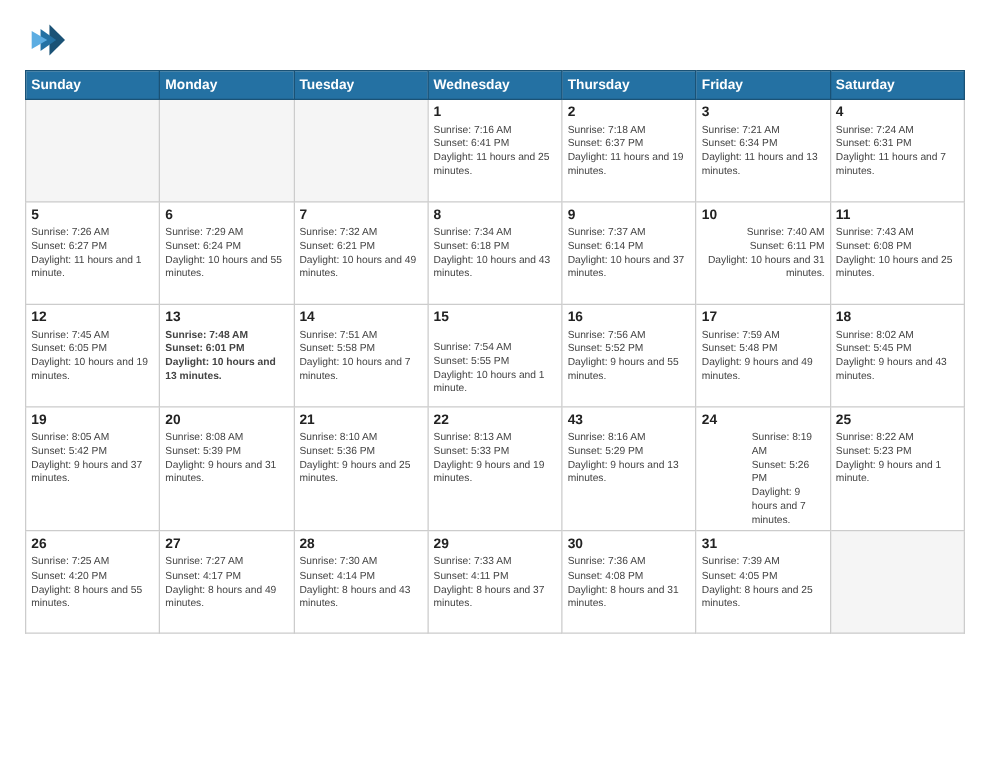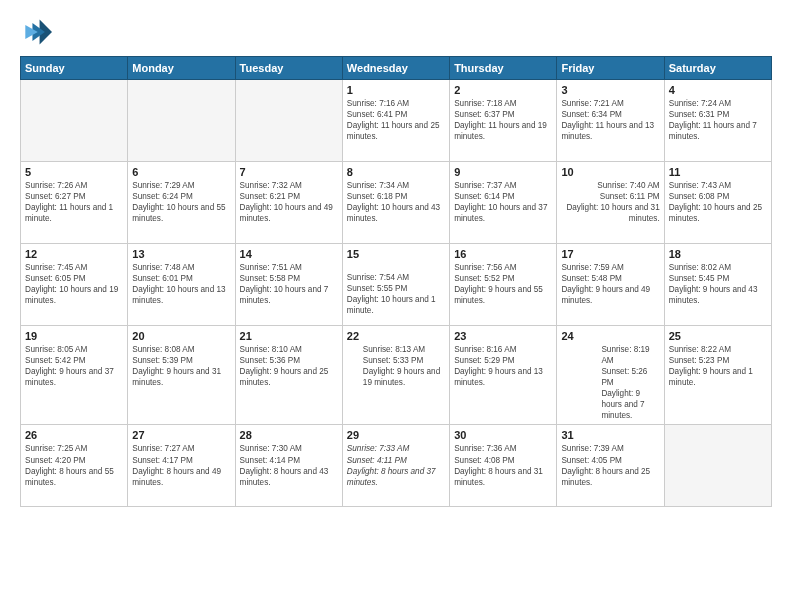--- a/index.html
+++ b/index.html
@@ -206,21 +206,21 @@
         </tr>
         <tr>
           <td>
             <div class="day-num">12</div>
             <div class="day-info" style="white-space: pre-line;">Sunrise: 7:45 AM
 Sunset: 6:05 PM
 Daylight: 10 hours and 19 minutes.</div>
           </td>
           <td>
             <div class="day-num">13</div>
-            <div class="day-info" style="white-space: pre-line;">Sunrise: 7:48 AM
+            <div class="day-info" style="white-space: pre-line; font-weight: bold;">Sunrise: 7:48 AM
 Sunset: 6:01 PM
 Daylight: 10 hours and 13 minutes.</div>
           </td>
           <td>
             <div class="day-num">14</div>
             <div class="day-info" style="white-space: pre-line;">Sunrise: 7:51 AM
 Sunset: 5:58 PM
 Daylight: 10 hours and 7 minutes.</div>
           </td>
           <td>
@@ -262,26 +262,26 @@
 Daylight: 9 hours and 31 minutes.</div>
           </td>
           <td>
             <div class="day-num">21</div>
             <div class="day-info" style="white-space: pre-line;">Sunrise: 8:10 AM
 Sunset: 5:36 PM
 Daylight: 9 hours and 25 minutes.</div>
           </td>
           <td>
             <div class="day-num">22</div>
-            <div class="day-info" style="white-space: pre-line; margin-left: 16px;">Sunrise: 8:13 AM
+            <div class="day-info" style="white-space: pre-line;">Sunrise: 8:13 AM
 Sunset: 5:33 PM
 Daylight: 9 hours and 19 minutes.</div>
           </td>
           <td>
-            <div class="day-num">23</div>
+            <div class="day-num">43</div>
             <div class="day-info" style="white-space: pre-line;">Sunrise: 8:16 AM
 Sunset: 5:29 PM
 Daylight: 9 hours and 13 minutes.</div>
           </td>
           <td>
             <div class="day-num">24</div>
             <div class="day-info" style="white-space: pre-line; margin-left: 40px;">Sunrise: 8:19 AM
 Sunset: 5:26 PM
 Daylight: 9 hours and 7 minutes.</div>
           </td>
@@ -306,21 +306,21 @@
 Daylight: 8 hours and 49 minutes.</div>
           </td>
           <td>
             <div class="day-num">28</div>
             <div class="day-info" style="white-space: pre-line;">Sunrise: 7:30 AM
 Sunset: 4:14 PM
 Daylight: 8 hours and 43 minutes.</div>
           </td>
           <td>
             <div class="day-num">29</div>
-            <div class="day-info" style="white-space: pre-line; font-style: italic;">Sunrise: 7:33 AM
+            <div class="day-info" style="white-space: pre-line;">Sunrise: 7:33 AM
 Sunset: 4:11 PM
 Daylight: 8 hours and 37 minutes.</div>
           </td>
           <td>
             <div class="day-num">30</div>
             <div class="day-info" style="white-space: pre-line;">Sunrise: 7:36 AM
 Sunset: 4:08 PM
 Daylight: 8 hours and 31 minutes.</div>
           </td>
           <td>

